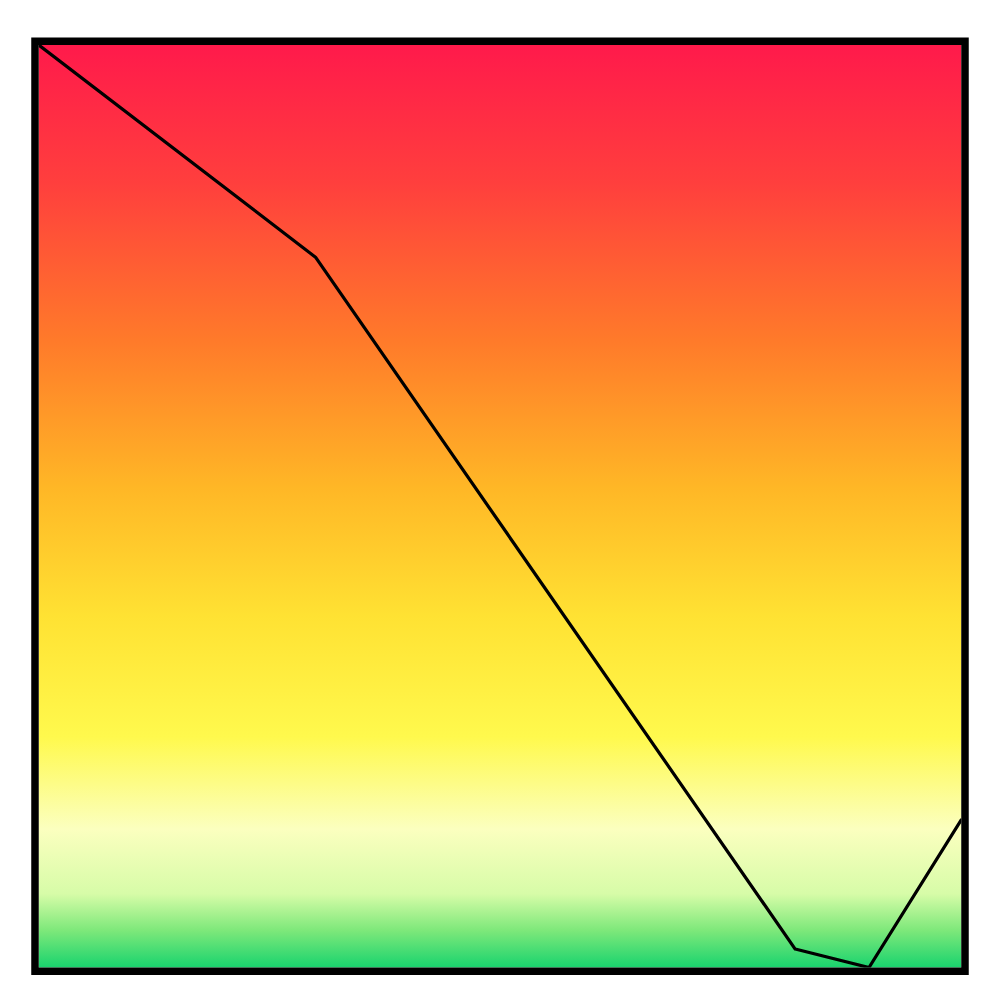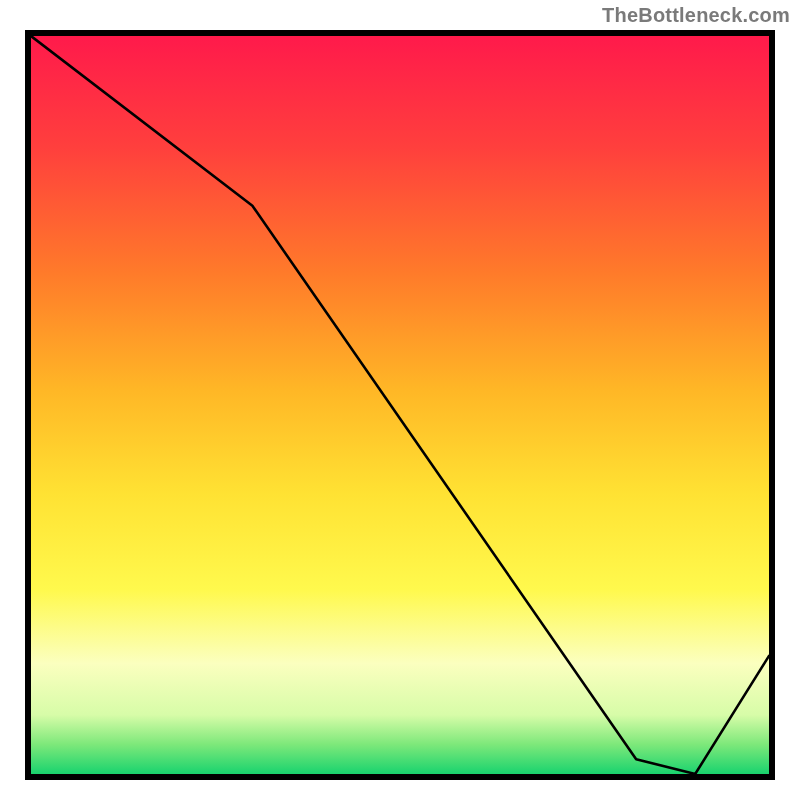--- a/index.html
+++ b/index.html
@@ -62,21 +62,20 @@
     color: #c0392b; 
     letter-spacing: 0.5px;
     opacity: 0.65;
     white-space: nowrap;
   }
 </style>
 </head>
 <body>
 
 <div class="canvas">
-  <div class="watermark">TheBottleneck.com</div>
 
   <div class="plot">
     <svg viewBox="0 0 100 100" preserveAspectRatio="none">
       <polyline id="curve" fill="none" stroke="#000" stroke-width="0.35" stroke-linejoin="round" stroke-linecap="round" points="0.00,0.00 30.00,23.00 82.00,98.00 90.00,100.00 100.00,84.00"></polyline>
     </svg>
     <div id="marker" class="baseline-label" style="left: calc(83% - 30px); top: calc(99% - 10px);"></div>
   </div>
 </div>
 
 </body></html>

